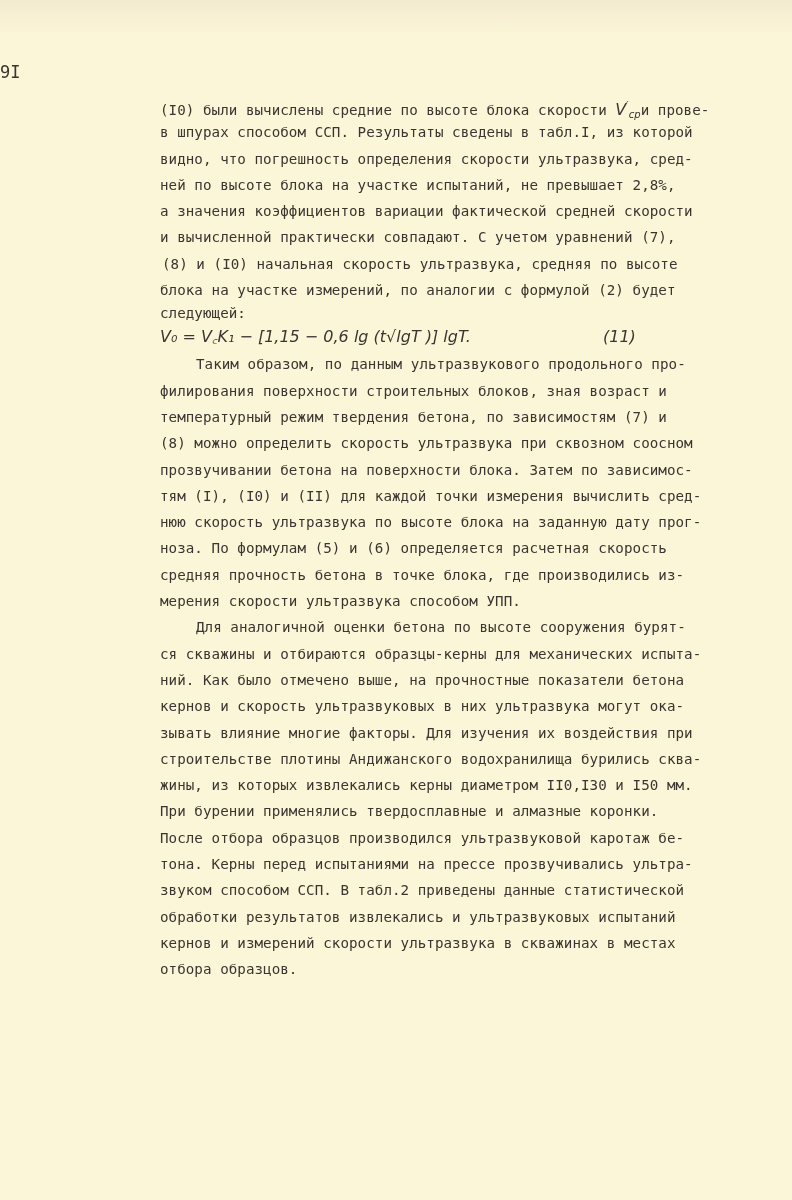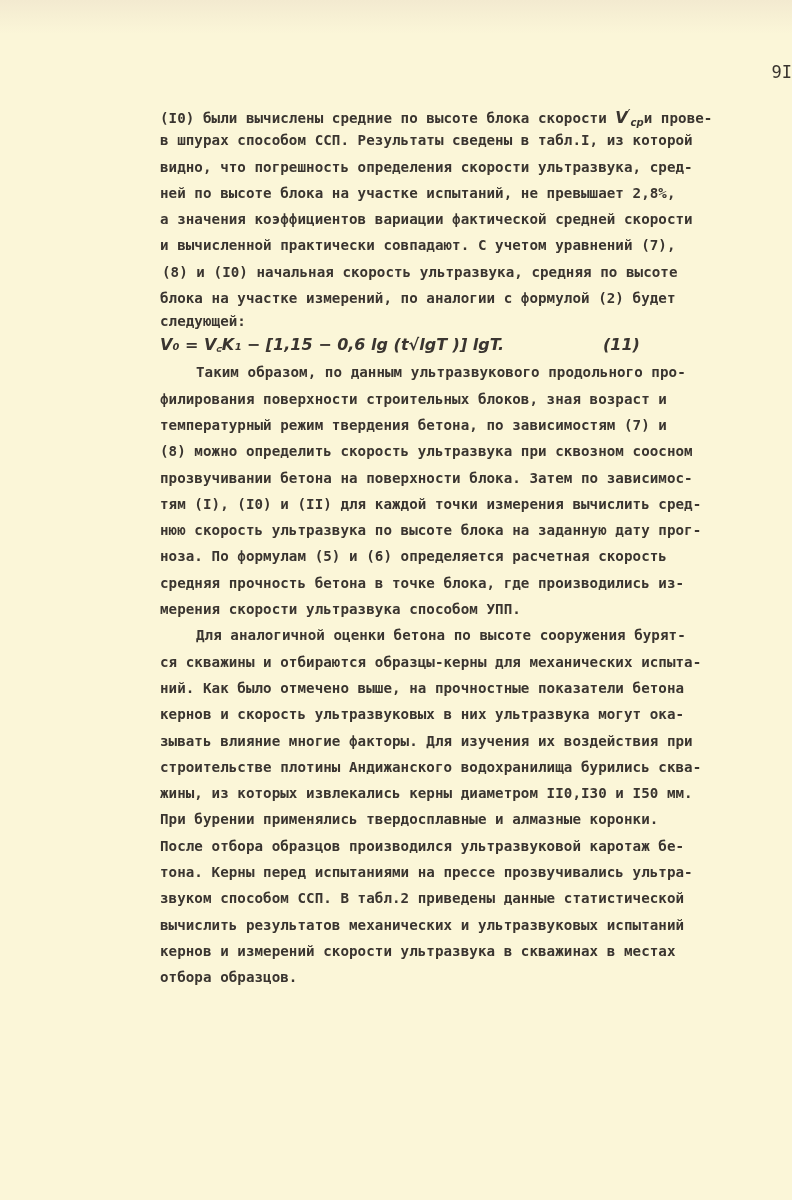--- a/index.html
+++ b/index.html
@@ -18,30 +18,29 @@
     .top-edge {
       position: absolute;
       left: 0; top: 0; width: 792px; height: 34px;
       background: linear-gradient(#f3ead0, #fbf6d8);
     }
     .page-number {
       position: absolute;
       top: 62px;
       left: 0;
       width: 792px;
-      text-align: right;
+      text-align: left;
       font-size: 17px;
       letter-spacing: 0px;
     }
     .text-block {
       position: absolute;
       left: 160px;
-      top: 101px;
+      top: 93px;
       width: 540px;
-      font-weight: bold;
     }
     .line {
       height: 26.3px;
       line-height: 26.3px;
       font-size: 14.2px;
       white-space: nowrap;
       letter-spacing: 0.05px;
     }
     .indent { padding-left: 36px; }
     .indent-small { padding-left: 2px; }
@@ -116,18 +115,18 @@
     <div class="line">ся скважины и отбираются образцы-керны для механических испыта-</div>
     <div class="line">ний. Как было отмечено выше, на прочностные показатели бетона</div>
     <div class="line">кернов и скорость ультразвуковых в них ультразвука могут ока-</div>
     <div class="line">зывать влияние многие факторы. Для изучения их воздействия при</div>
     <div class="line">строительстве плотины Андижанского водохранилища бурились сква-</div>
     <div class="line">жины, из которых извлекались керны диаметром II0,I30 и I50 мм.</div>
     <div class="line">При бурении применялись твердосплавные и алмазные коронки.</div>
     <div class="line">После отбора образцов производился ультразвуковой каротаж бе-</div>
     <div class="line">тона. Керны перед испытаниями на прессе прозвучивались ультра-</div>
     <div class="line">звуком способом ССП. В табл.2 приведены данные статистической</div>
-    <div class="line">вычислить результатов механических и ультразвуковых испытаний</div>
+    <div class="line">обработки результатов извлекались и ультразвуковых испытаний</div>
     <div class="line">кернов и измерений скорости ультразвука в скважинах в местах</div>
     <div class="line">отбора образцов.</div>
   </div>
 
 </div>
 
 </body></html>

